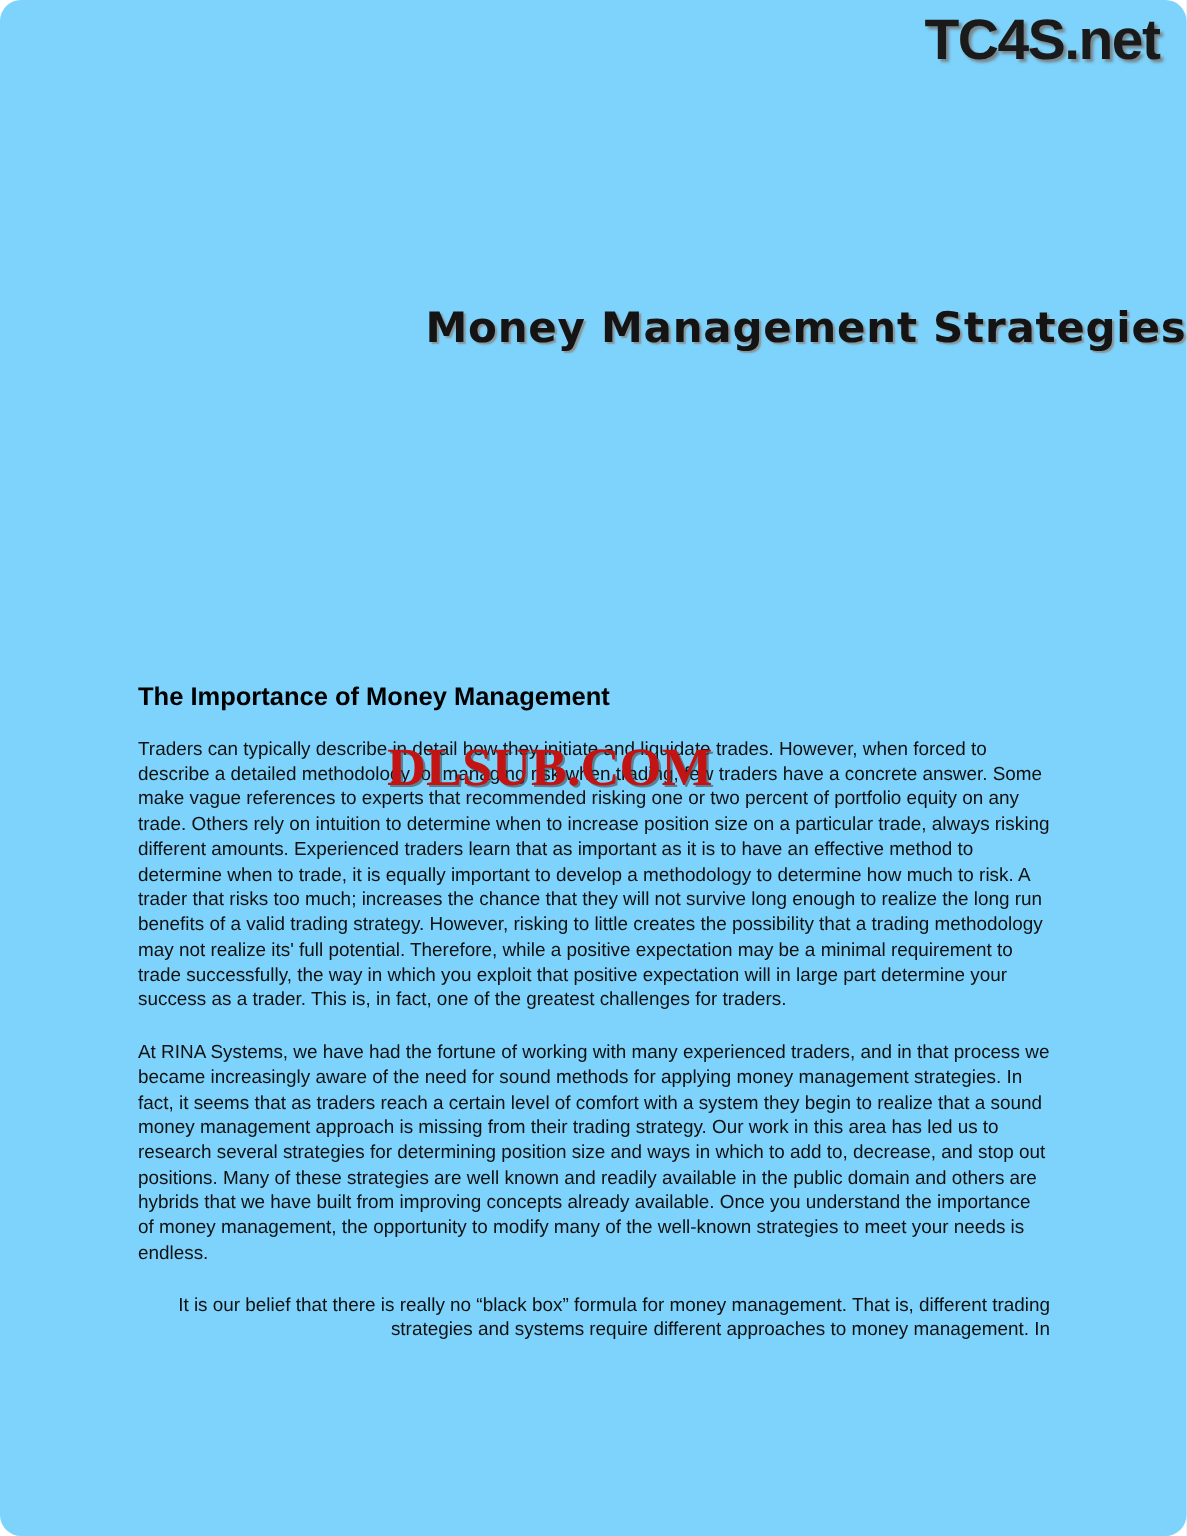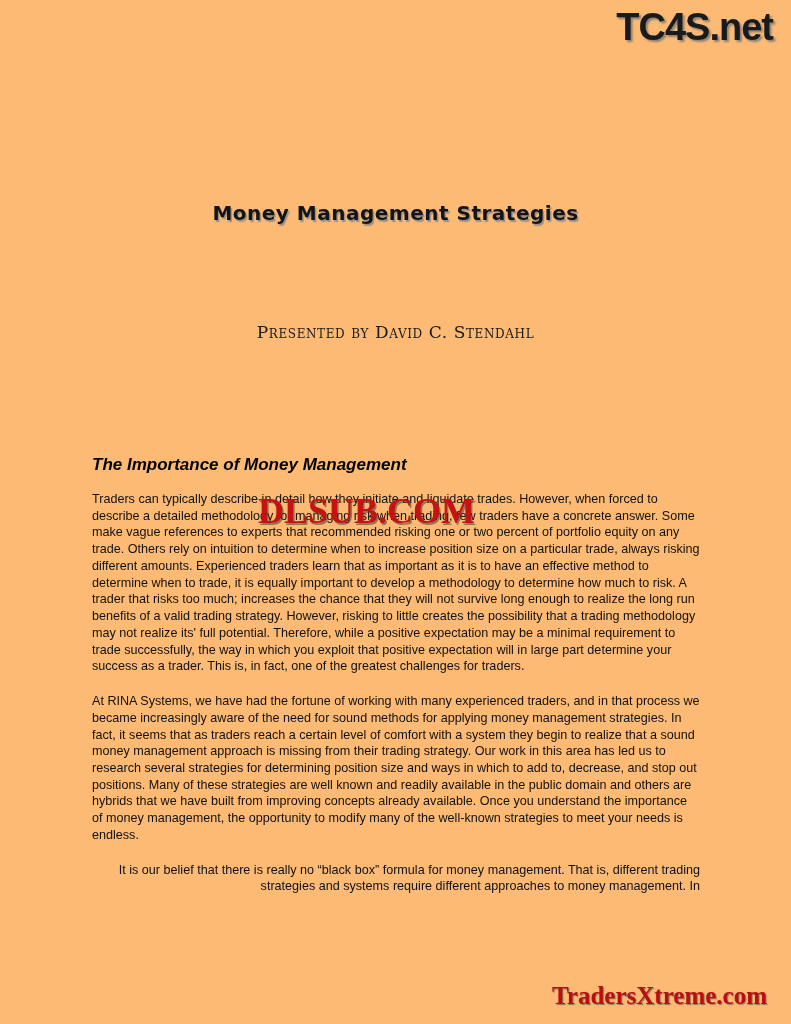--- a/index.html
+++ b/index.html
@@ -12,21 +12,22 @@
     height: 1024px;
     position: relative;
     font-family: "Liberation Sans", sans-serif;
     color: #000000;
     overflow: hidden;
   }
 
   .page {
     position: absolute;
     inset: 0;
-    background: #fdba74;
+    background: #7dd3fc;
+    border-radius: 14px;
   }
 
   
   .wm-top {
     position: absolute;
     top: 6px;
     right: 18px;
     font-family: "Liberation Sans", sans-serif;
     font-weight: bold;
     font-size: 38px;
@@ -60,24 +61,24 @@
     text-shadow: 1.5px 1.5px 0 rgba(60,60,60,0.55);
     white-space: nowrap;
     z-index: 5;
   }
 
   .doc-title {
     position: absolute;
     left: 0;
     right: 0;
     top: 200px;
-    text-align: center;
+    text-align: right;
     font-family: "DejaVu Sans", sans-serif;
     font-weight: bold;
-    font-size: 20px;
+    font-size: 28px;
     line-height: 1.35;
     letter-spacing: 0.5px;
     color: #141414;
     text-shadow: 1.5px 1.5px 1px rgba(140,140,140,0.9);
   }
   .doc-title .line2 { display: block; }
 
   .byline {
     position: absolute;
     left: 0;
@@ -97,21 +98,20 @@
     top: 455px;
     width: 608px;
   }
 
   h2.section-head {
     margin: 0 0 16px 0;
     font-family: "Liberation Sans", sans-serif;
     font-size: 17px;
     font-weight: bold;
     color: #000;
-    font-style: italic;
   }
 
   p.body-par {
     margin: 11px 0 18px 0;
     font-family: "Liberation Sans", sans-serif;
     font-size: 12.6px;
     line-height: 1.33;
     text-align: left;
     color: #111;
   }
@@ -121,29 +121,27 @@
 <body>
 
 <div class="page">
 
   <div class="wm-top">TC4S.net</div>
 
   <div class="doc-title">
     <span>Money Management Strategies</span>
   </div>
 
-  <div class="byline">Presented by David C. Stendahl</div>
 
   <div class="content">
     <h2 class="section-head">The Importance of Money Management</h2>
 
     <p class="body-par">Traders can typically describe in detail how they initiate and liquidate trades.  However, when forced to describe a detailed methodology for managing risk when trading, few traders have a concrete answer.  Some make vague references to experts that recommended risking one or two percent of portfolio equity on any trade.  Others rely on intuition to determine when to increase position size on a particular trade, always risking different amounts. Experienced traders learn that as important as it is to have an effective method to determine when to trade, it is equally important to develop a methodology to determine how much to risk.  A trader that risks too much; increases the chance that they will not survive long enough to realize the long run benefits of a valid trading strategy.  However, risking to little creates the possibility that a trading methodology may not realize its' full potential.  Therefore, while a positive expectation may be a minimal requirement to trade successfully, the way in which you exploit that positive expectation will in large part determine your success as a trader. This is, in fact, one of the greatest challenges for traders.</p>
 
     <p class="body-par">At RINA Systems, we have had the fortune of working with many experienced traders, and in that process we became increasingly aware of the need for sound methods for applying money management strategies. In fact, it seems that as traders reach a certain level of comfort with a system they begin to realize that a sound money management approach is missing from their trading strategy. Our work in this area has led us to research several strategies for determining position size and ways in which to add to, decrease, and stop out positions.  Many of these strategies are well known and readily available in the public domain and others are hybrids that we have built from improving concepts already available.  Once you understand the importance of money management, the opportunity to modify many of the well-known strategies to meet your needs is endless.</p>
 
     <p class="body-par">It is our belief that there is really no “black box” formula for money management.  That is, different trading strategies and systems require different approaches to money management.  In</p>
   </div>
 
   <div class="wm-center">DLSUB.COM</div>
 
-  <div class="wm-bottom">TradersXtreme.com</div>
 
 </div>
 
 </body></html>

